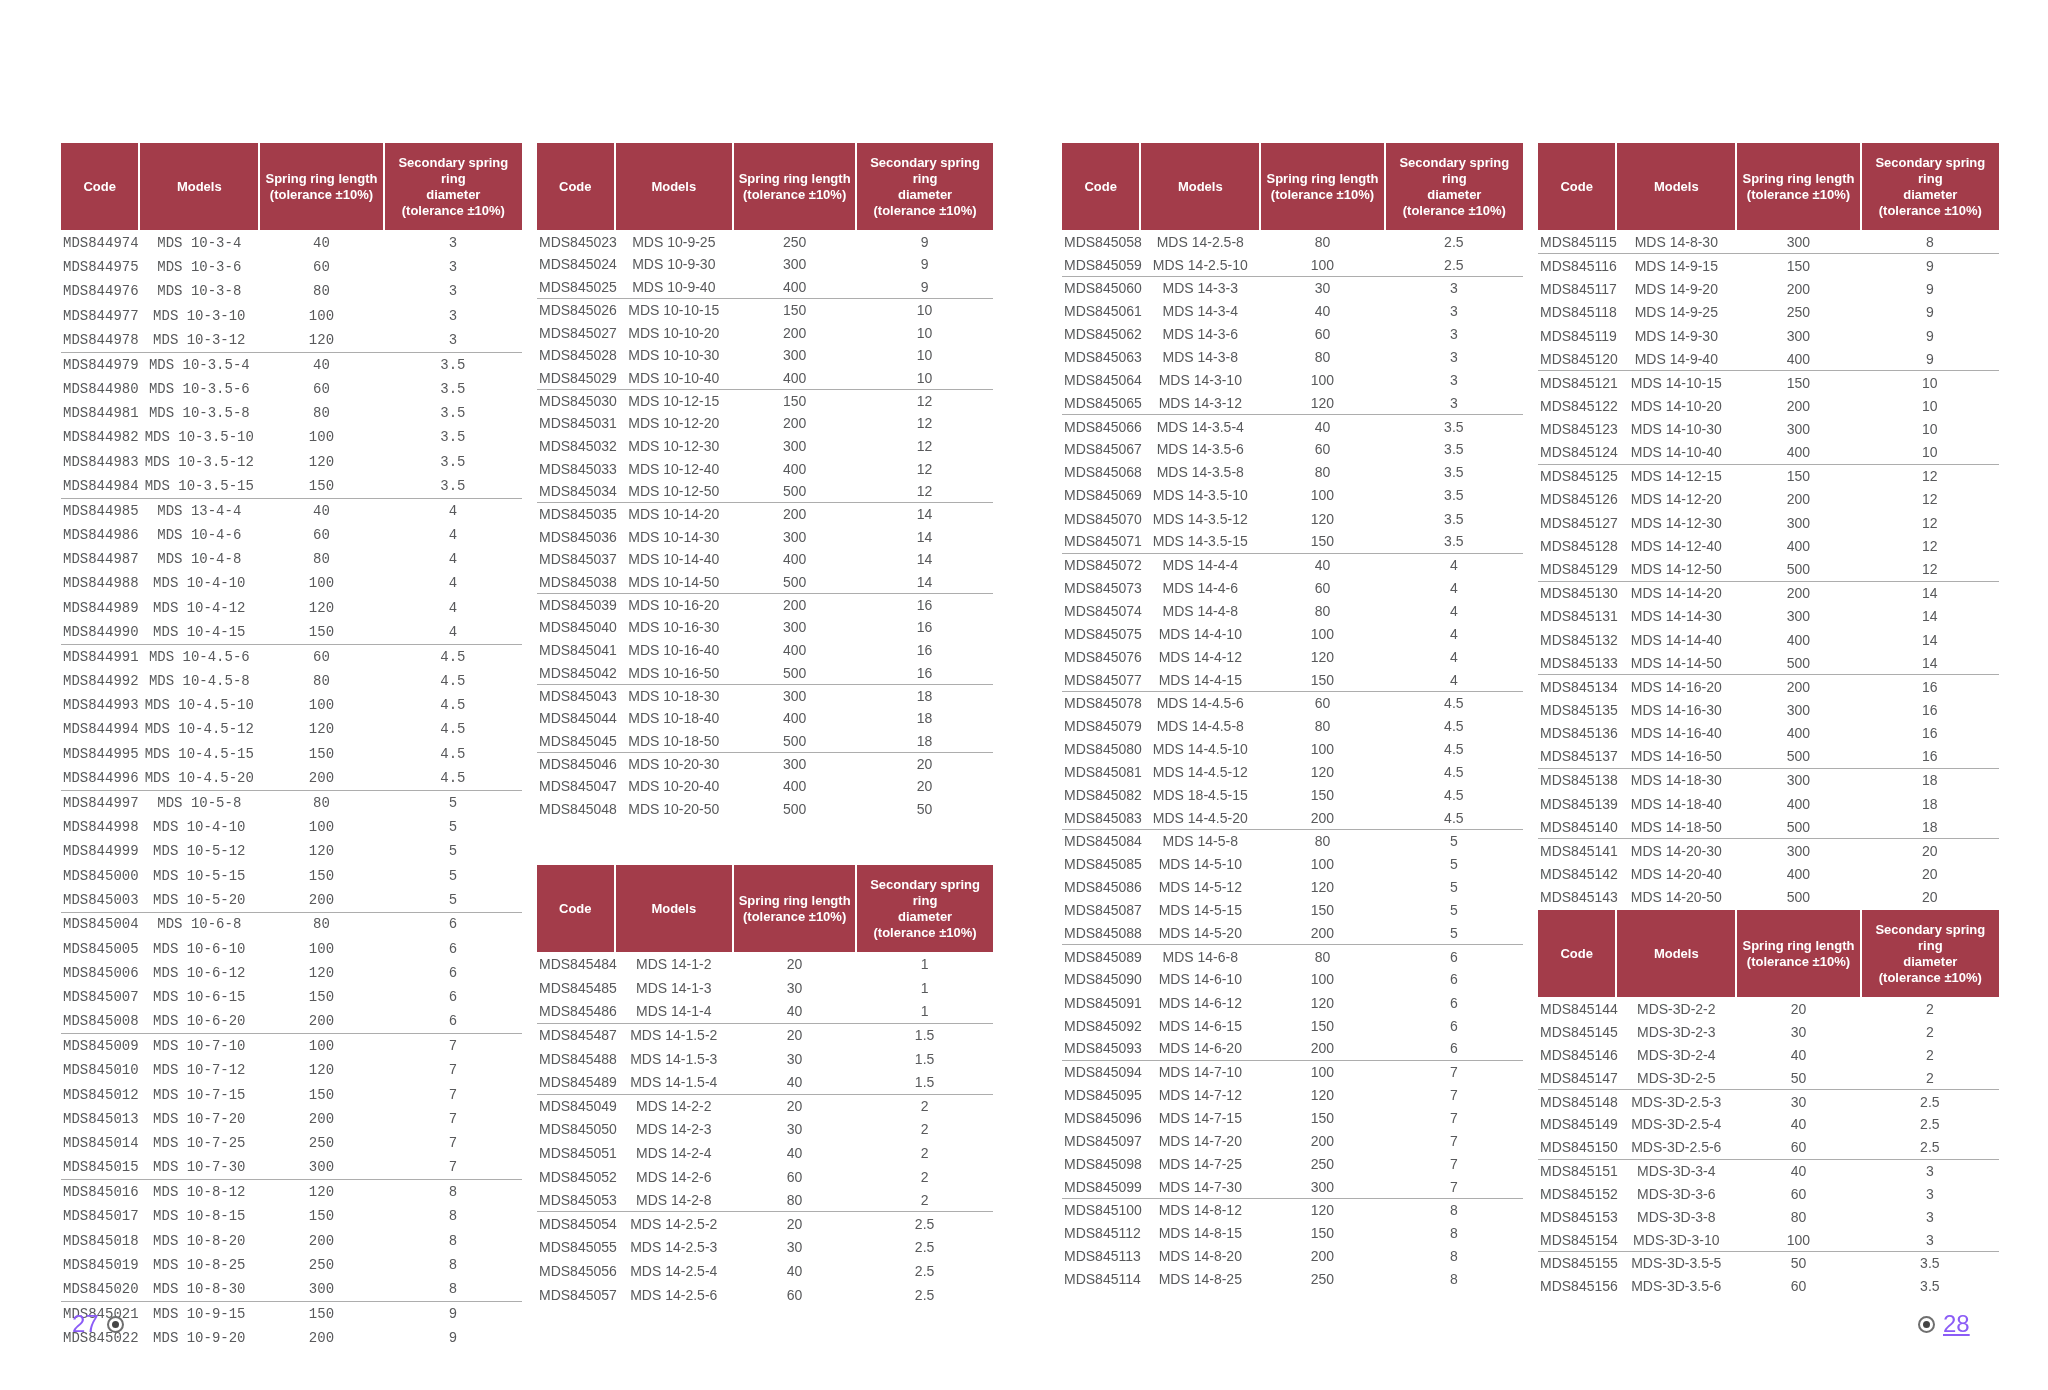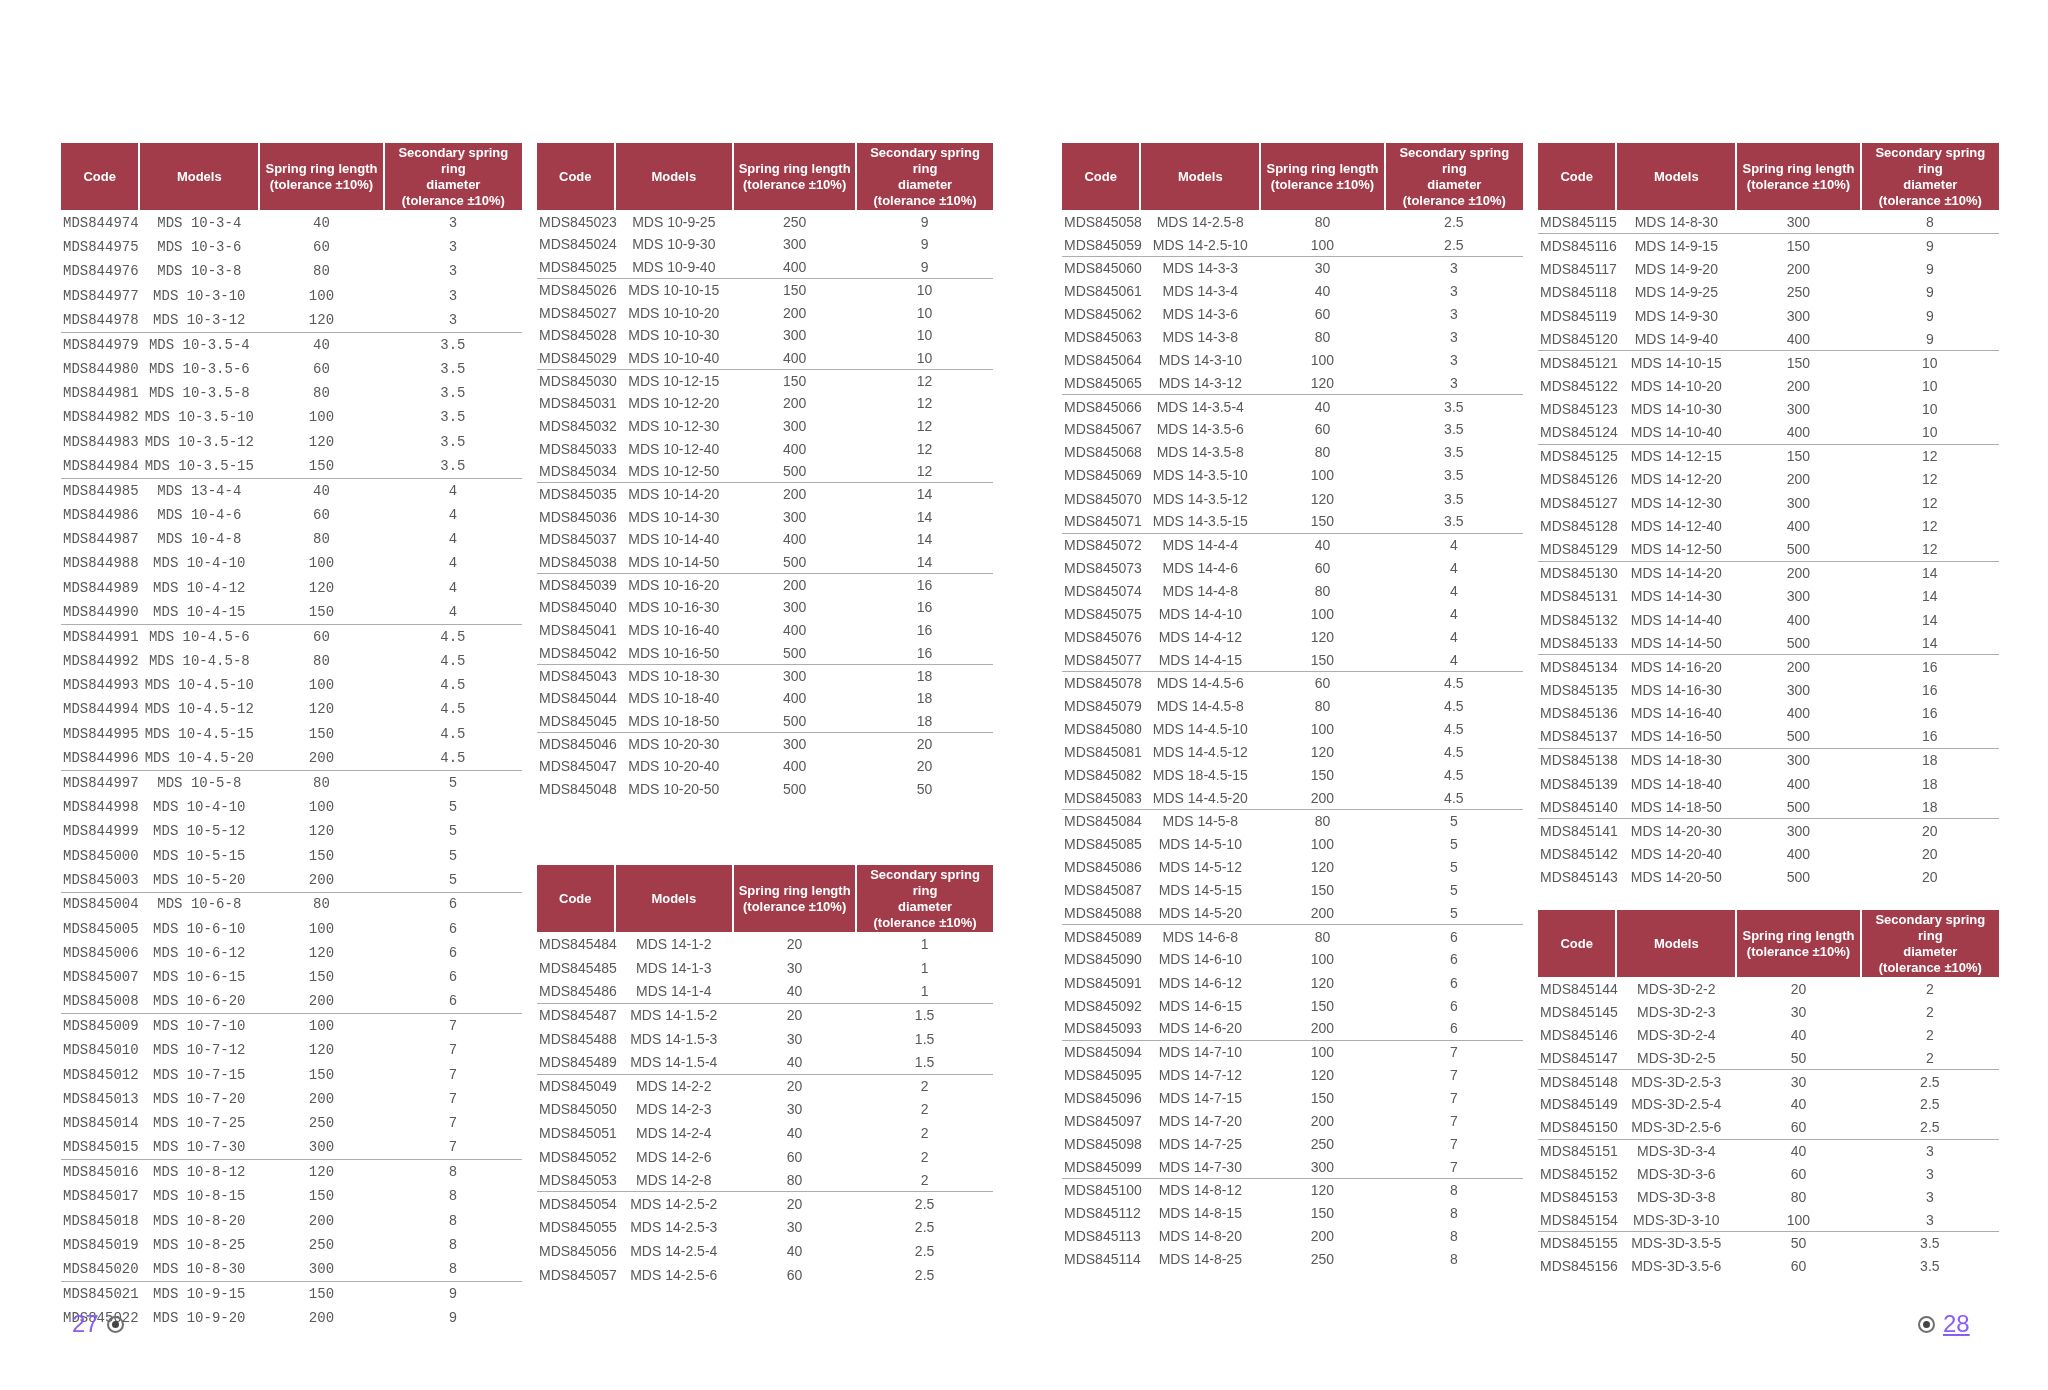--- a/index.html
+++ b/index.html
@@ -21,21 +21,21 @@
   .tbl thead tr{height:43px;}
   .tbl thead th{
     background:var(--header-bg);
     color:var(--header-text);
     font-size:13px;
     font-weight:bold;
     line-height:1.22;
     text-align:center;
     vertical-align:middle;
     white-space:pre-line;
-    padding:2px 3px;
+    padding:12px 3px;
     border-right:2px solid #ffffff;
   }
   .tbl thead th:last-child{border-right:none;}
   .tbl tbody td{
     color:var(--body-text);
     font-size:14px;
     text-align:center;
     vertical-align:middle;
     padding:0 2px;
   }

